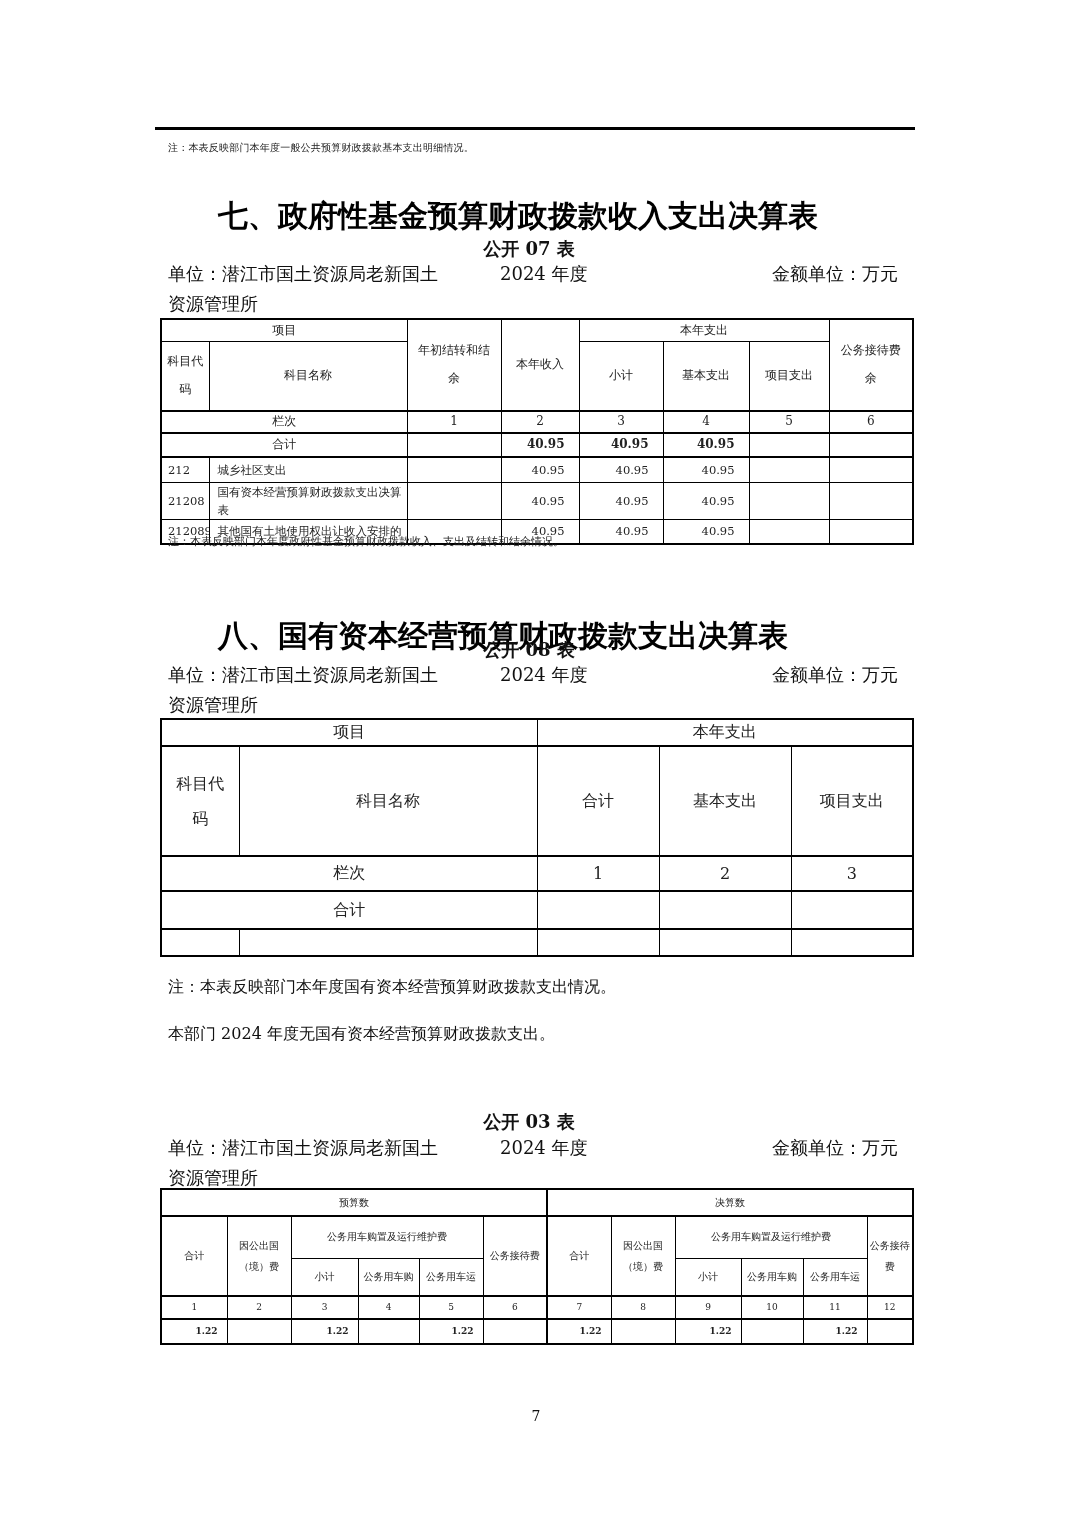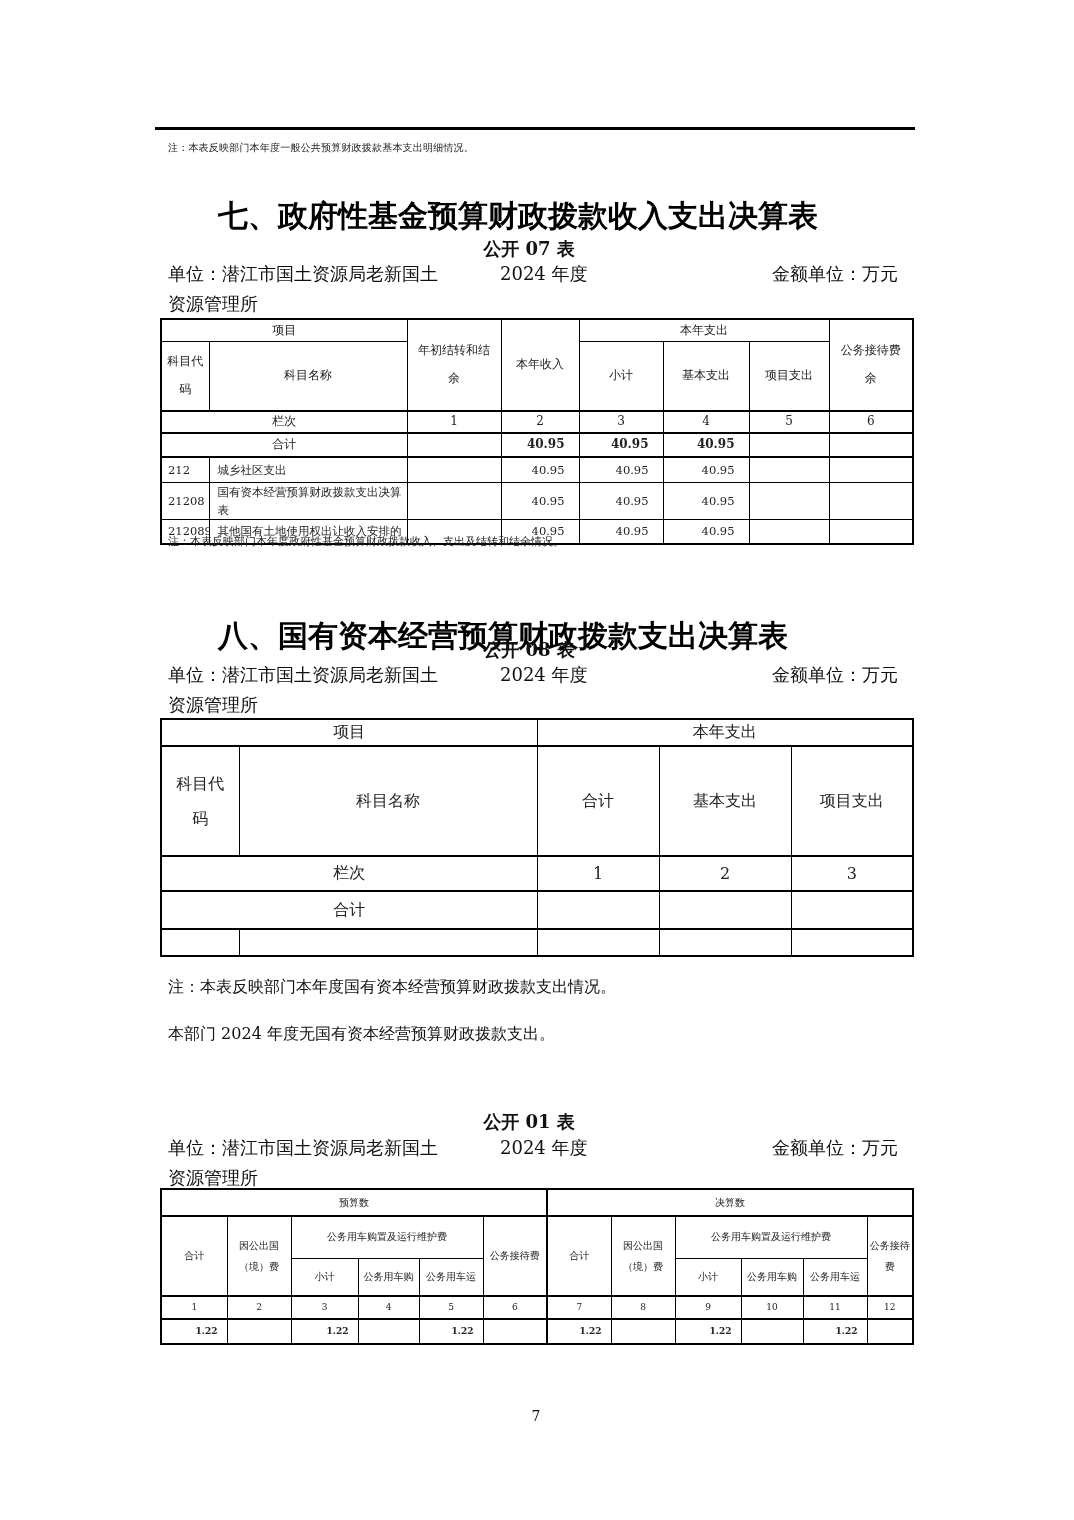--- a/index.html
+++ b/index.html
@@ -197,21 +197,21 @@
       <td></td>
       <td></td>
       <td></td>
     </tr>
   </tbody>
     </table>
 
   <div class="abs note16" style="left:168px;top:977px;">注：本表反映部门本年度国有资本经营预算财政拨款支出情况。</div>
   <div class="abs note16" style="left:168px;top:1024px;">本部门 2024 年度无国有资本经营预算财政拨款支出。</div>
 
-  <div class="abs sheet" style="left:160px;top:1110px;width:738px;">公开 01 表</div>
+  <div class="abs sheet" style="left:160px;top:1110px;width:738px;">公开 03 表</div>
   <div class="abs" style="left:160px;top:1136px;width:752px;height:52px;">
     <span class="abs meta" style="left:8px;top:0;">单位：潜江市国土资源局老新国土</span>
     <span class="abs meta" style="left:340px;top:0;">2024 年度</span>
     <span class="abs meta" style="right:14px;top:0;">金额单位：万元</span>
     <span class="abs meta" style="left:8px;top:30px;">资源管理所</span>
   </div>
 
   <table class="t9 abs" style="left:160px;top:1188px;width:752px;">
     <colgroup>
       <col style="width:66px">

